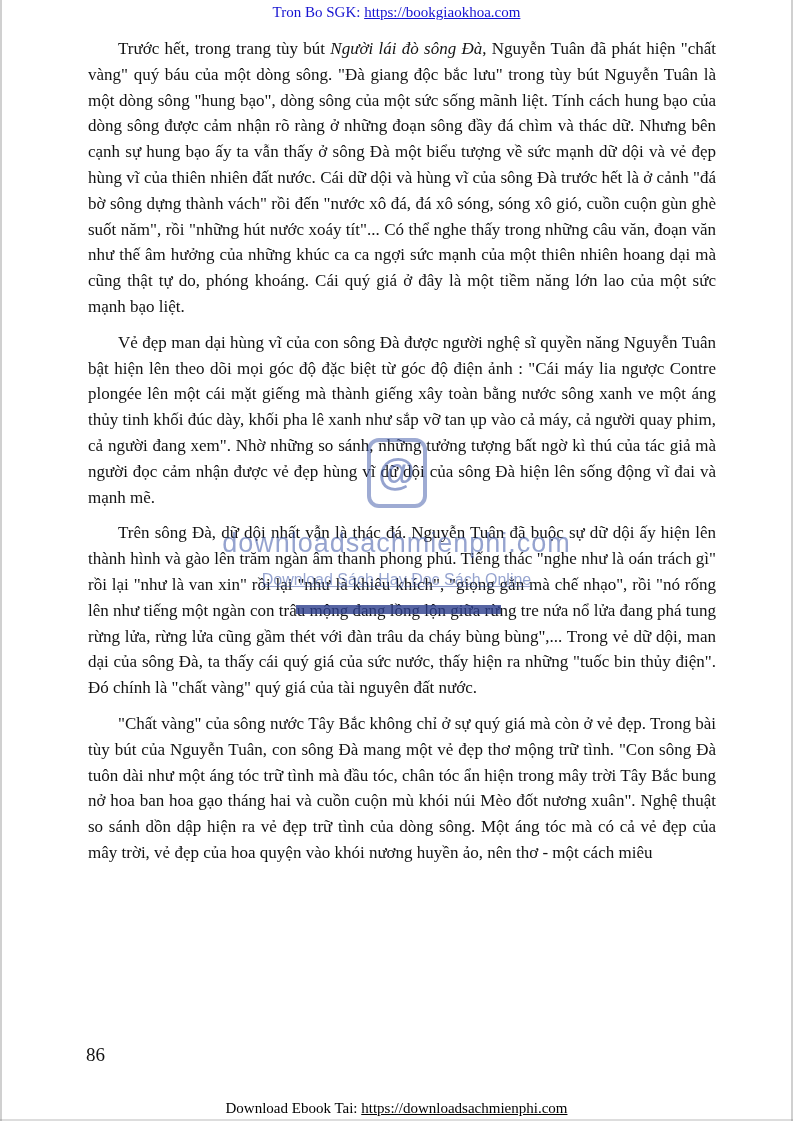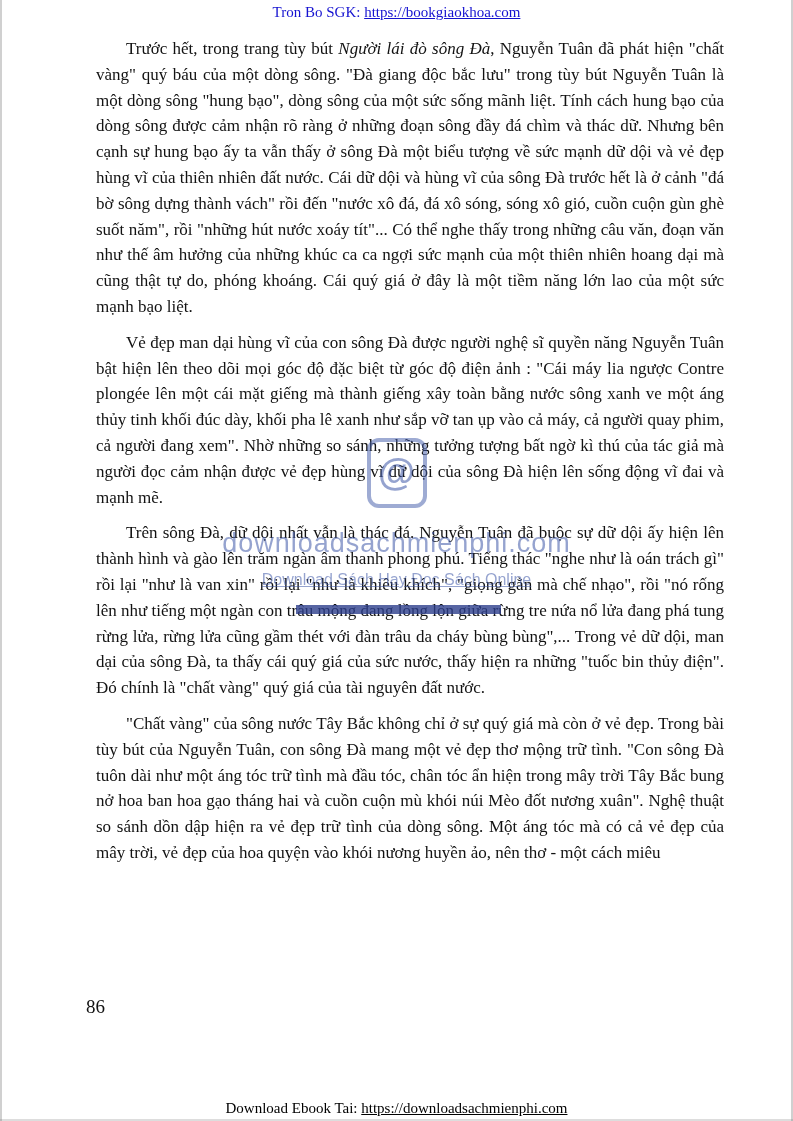--- a/index.html
+++ b/index.html
@@ -28,21 +28,21 @@
     font-size: 15px;
     color: #1512d0;
   }
   .header .url, .footer .url {
     text-decoration: underline;
     cursor: pointer;
   }
   .content {
     position: absolute;
     top: 36px;
-    left: 96px;
+    left: 88px;
     width: 628px;
     font-size: 17px;
     line-height: 25.8px;
     text-align: justify;
   }
   .para {
     margin: 0 0 10px 0;
     text-indent: 30px;
   }
   .watermark {
@@ -81,21 +81,21 @@
   .wm-bar {
     width: 205px;
     height: 9px;
     margin: 16px auto 0;
     margin-left: 296px;
     background: rgba(45, 62, 140, 0.8);
   }
   .page-number {
     position: absolute;
     left: 86px;
-    top: 996px;
+    top: 1044px;
     font-size: 19px;
   }
   .footer {
     position: absolute;
     left: 0;
     right: 0;
     top: 1100px;
     text-align: center;
     font-family: "Liberation Serif", "DejaVu Serif", serif;
     font-size: 15px;

